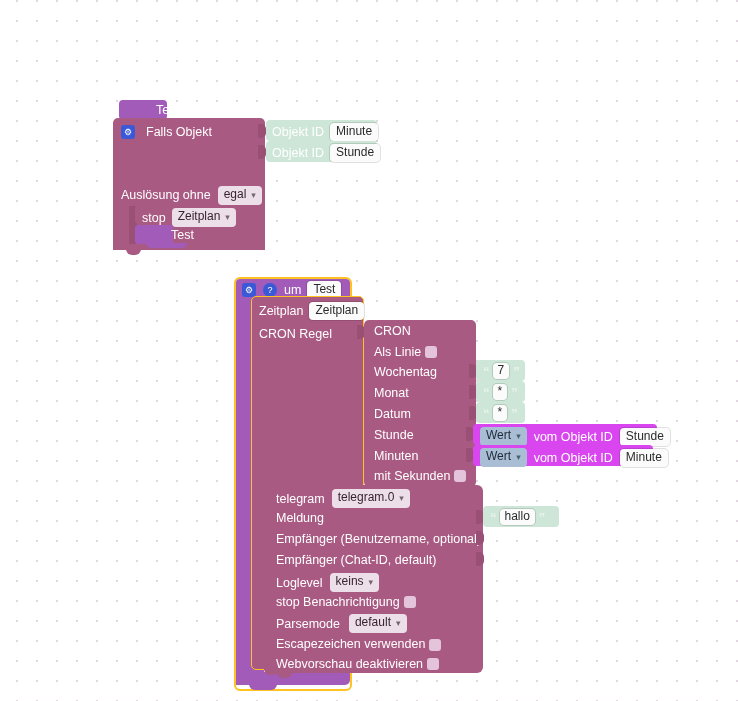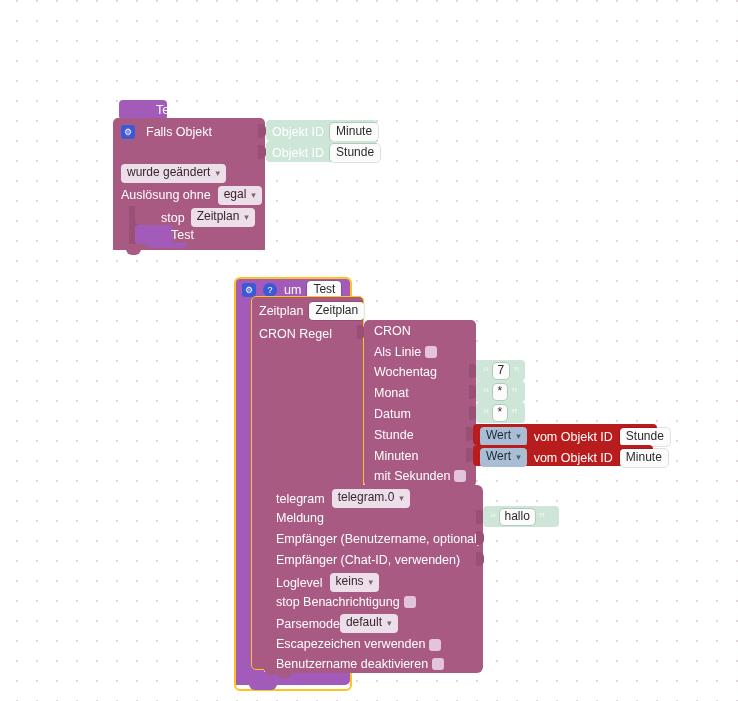--- a/index.html
+++ b/index.html
@@ -14,21 +14,21 @@
     position:relative;
   }
   .canvas{position:absolute;inset:0;}
   .blk{position:absolute;box-sizing:border-box;}
 
   
   .c-main   {background:#a85a82;}
   .c-main-d {background:#9a4f75;}
   .c-purple {background:#a25bb8;padding-left:28px;}
   .c-green  {background:#cde6d8;text-decoration:underline;}
-  .c-blue   {background:#b91c1c;padding-left:40px;}
+  .c-blue   {background:#d946ef;padding-left:40px;}
 
   
   .lbl{color:#ffffff;font-size:12.5px;line-height:14px;white-space:nowrap;}
   .lbl-d{color:#f2e4ee;}
   
   .field{
     display:inline-block;background:#fbfbfb;color:#2b2b2b;
     font-size:12px;line-height:13px;border-radius:4px;
     padding:2px 6px 3px 6px;vertical-align:middle;
     box-shadow:0 0 0 1px rgba(0,0,0,.12);
@@ -80,33 +80,30 @@
       <span class="field">Minute</span>
     </div>
   </div>
   <div class="blk c-green" style="left:266px;top:141px;width:111px;height:21px;border-radius:4px;">
     <div style="position:absolute;left:6px;top:3px;display:flex;align-items:center;gap:6px;">
       <span class="lbl lbl-d" style="color:#ffffff;">Objekt ID</span>
       <span class="field">Stunde</span>
     </div>
   </div>
 
-  <div class="blk" style="left:121px;top:164px;width:140px;height:18px;">
-    <span class="field field-soft field-dd">wurde geändert</span>
-  </div>
 
   <div class="blk" style="left:121px;top:186px;width:150px;height:18px;display:flex;align-items:center;gap:7px;">
     <span class="lbl">Auslösung ohne</span>
     <span class="field field-soft field-dd">egal</span>
   </div>
 
   <div class="blk c-main-d" style="left:129px;top:206px;width:8px;height:38px;"></div>
 
   <div class="blk c-main" style="left:135px;top:205px;width:93px;height:19px;border-radius:4px;">
-    <div style="position:absolute;left:7px;top:3px;display:flex;align-items:center;gap:6px;margin-left:19px;">
+    <div style="position:absolute;left:7px;top:3px;display:flex;align-items:center;gap:6px;">
       <span class="lbl">stop</span>
       <span class="field field-soft field-dd">Zeitplan</span>
     </div>
   </div>
 
   <div class="blk c-purple" style="left:135px;top:225px;width:38px;height:19px;border-radius:3px;">
     <div class="lbl" style="padding:3px 0 0 8px;">Test</div>
     <div class="c-purple" style="position:absolute;left:11px;bottom:-4px;width:13px;height:5px;border-radius:0 0 7px 7px;"></div>
   </div>
 
@@ -217,41 +214,41 @@
     <div style="position:absolute;left:7px;top:3px;display:flex;align-items:center;gap:4px;">
       <span class="q">“</span>
       <span class="field" style="padding:1px 5px 2px 5px;text-align:center;">hallo</span>
       <span class="q">”</span>
     </div>
   </div>
 
   <div class="blk lbl" style="left:276px;top:532px;">Empfänger (Benutzername, optional)</div>
   <div class="blk c-main-d" style="left:476px;top:531px;width:8px;height:14px;border-radius:0 5px 5px 0;"></div>
 
-  <div class="blk lbl" style="left:276px;top:553px;">Empfänger (Chat-ID, verwenden)</div>
+  <div class="blk lbl" style="left:276px;top:553px;">Empfänger (Chat-ID, default)</div>
   <div class="blk c-main-d" style="left:476px;top:552px;width:8px;height:14px;border-radius:0 5px 5px 0;"></div>
 
   <div class="blk" style="left:276px;top:573px;display:flex;align-items:center;gap:7px;">
     <span class="lbl">Loglevel</span>
     <span class="field field-soft field-dd">keins</span>
   </div>
 
   <div class="blk" style="left:276px;top:595px;display:flex;align-items:center;">
     <span class="lbl">stop Benachrichtigung</span>
     <span class="chk"></span>
   </div>
 
-  <div class="blk" style="left:276px;top:614px;display:flex;align-items:center;gap:0;">
+  <div class="blk" style="left:276px;top:614px;display:flex;align-items:center;gap:9px;">
     <span class="lbl">Parsemode</span>
     <span class="field field-soft field-dd">default</span>
   </div>
 
   <div class="blk" style="left:276px;top:637px;display:flex;align-items:flex-end;">
     <span class="lbl">Escapezeichen verwenden</span>
     <span class="chk"></span>
   </div>
 
   <div class="blk" style="left:276px;top:657px;display:flex;align-items:center;">
-    <span class="lbl">Benutzername deaktivieren</span>
+    <span class="lbl">Webvorschau deaktivieren</span>
     <span class="chk"></span>
   </div>
 
 </div>
 
 </body></html>

